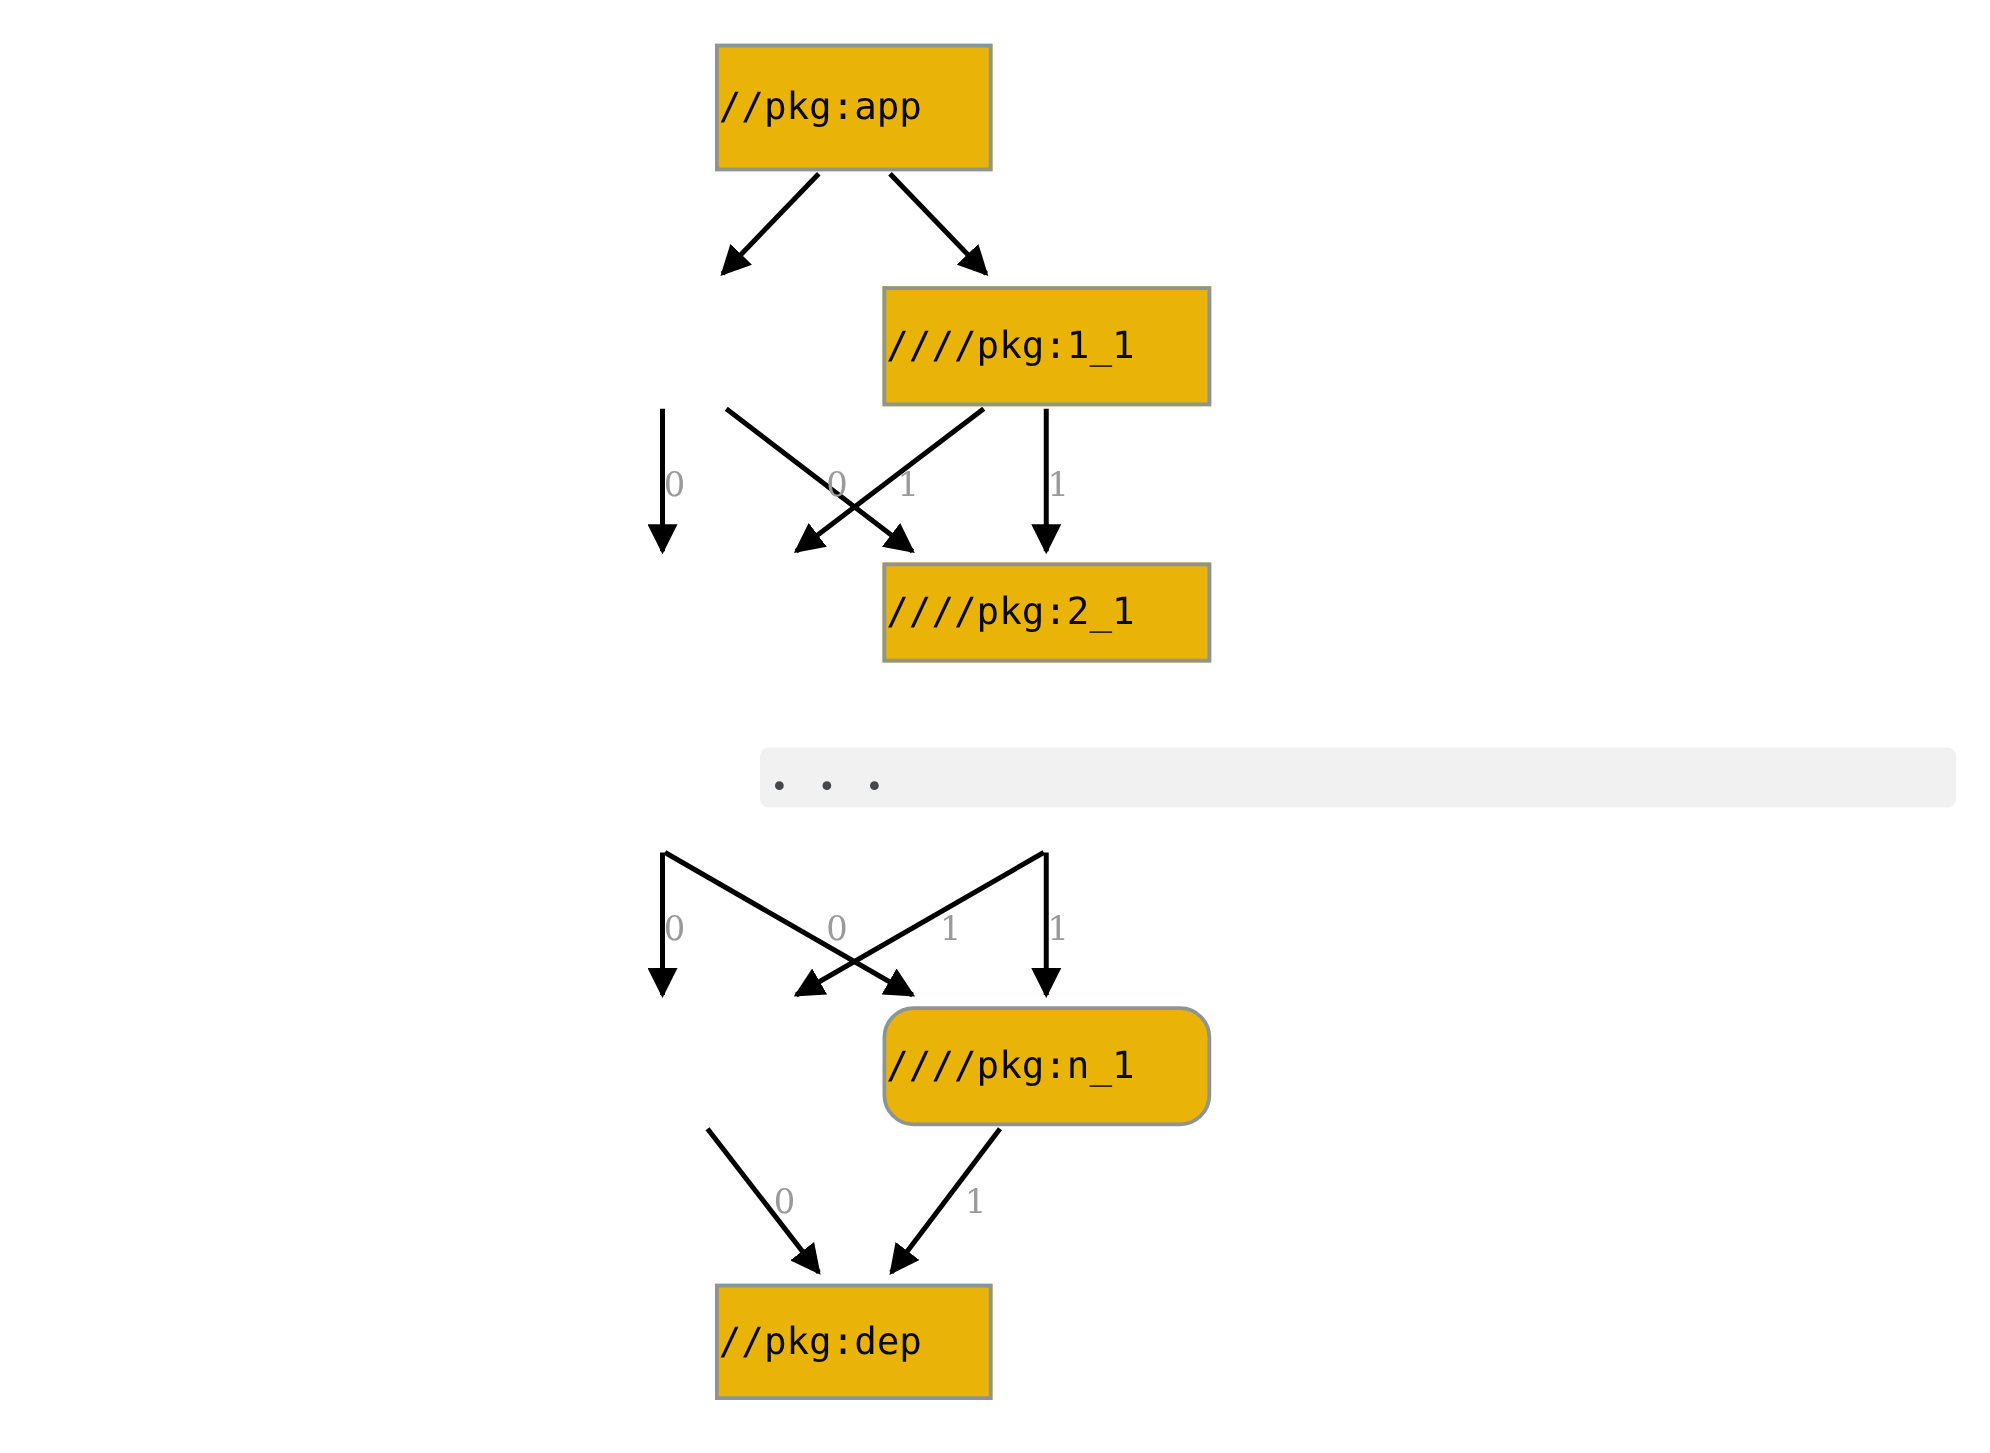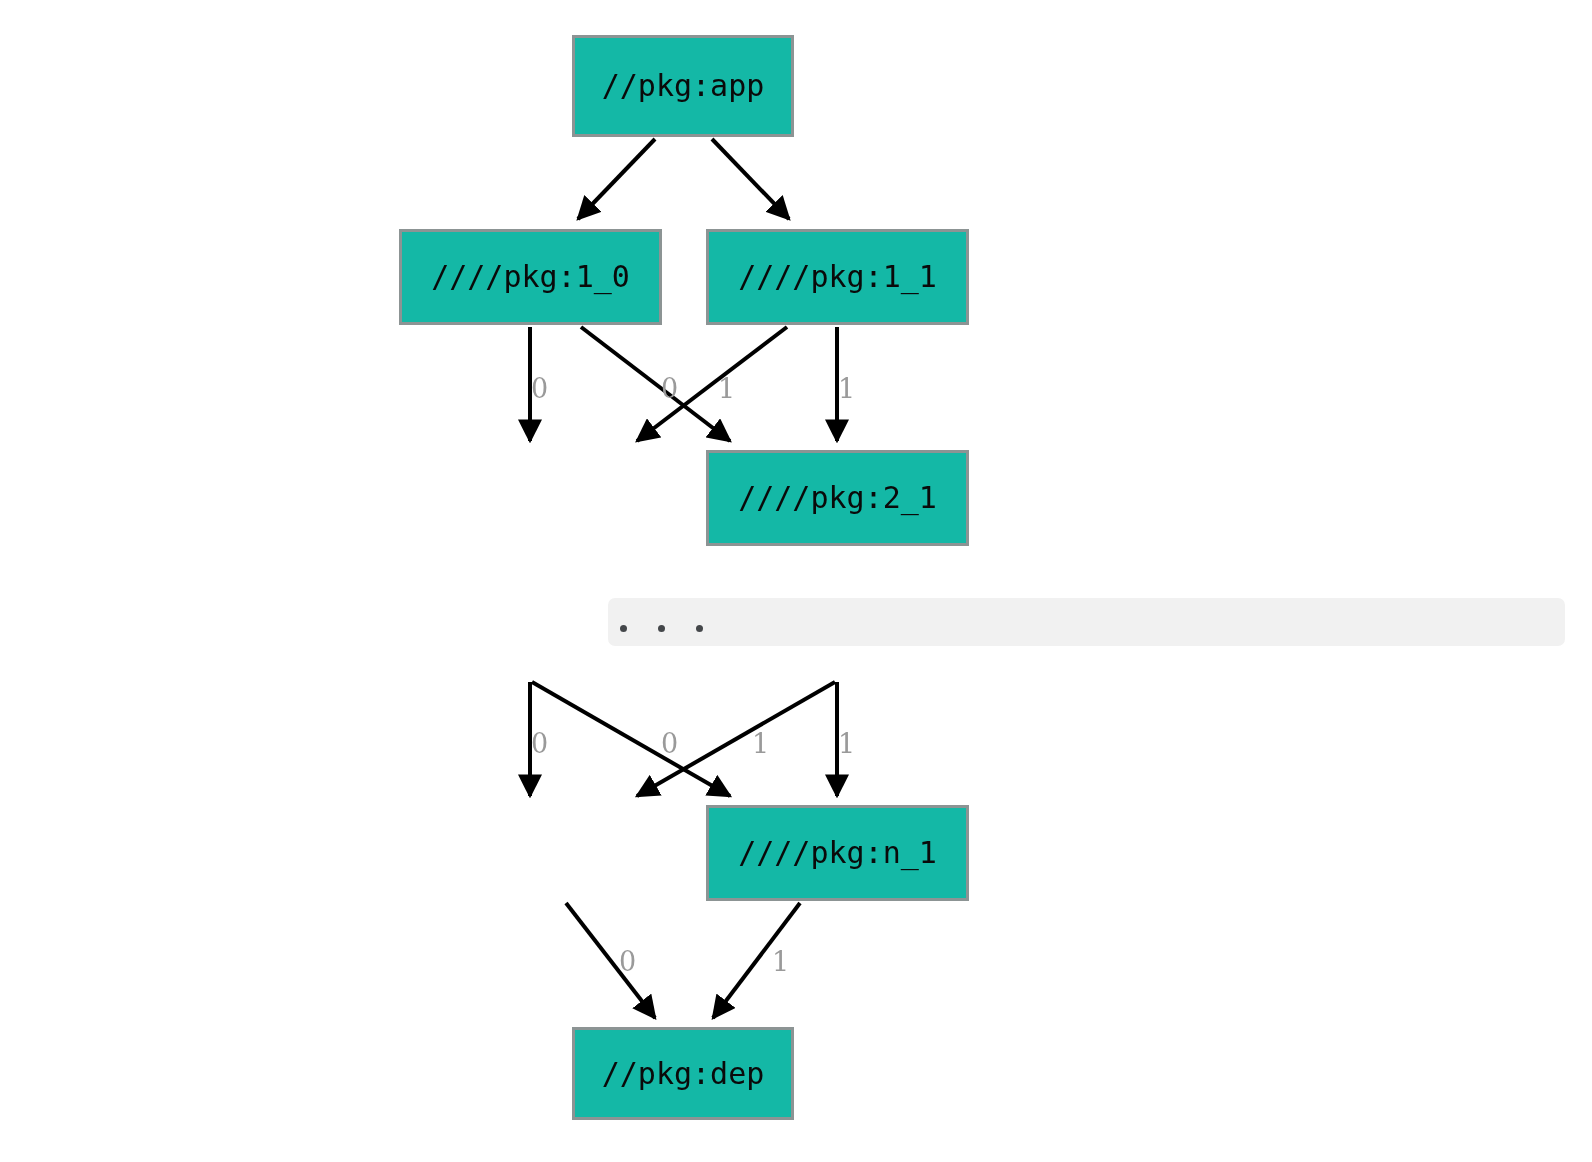--- a/index.html
+++ b/index.html
@@ -17,25 +17,24 @@
   #graph-root {
     position: absolute;
     left: 0;
     top: 0;
     width: 1592px;
     height: 1162px;
   }
   .node-box {
     position: absolute;
     box-sizing: border-box;
-    background: #14b8a6;
+    background: #eab308;
     border: 3px solid #8c9494;
     display: flex;
     align-items: center;
-    justify-content: center;
   }
   .node-label {
     font-family: "DejaVu Sans Mono", monospace;
     font-size: 30px;
     color: #0a0a0a;
     letter-spacing: 0px;
     white-space: pre;
     line-height: 1;
     user-select: none;
   }
@@ -108,35 +107,32 @@
 
     <line x1="566" y1="903" x2="655" y2="1018" stroke="#000000" stroke-width="4" marker-end="url(#arrow)"></line>
 
     <line x1="800" y1="903" x2="713" y2="1018" stroke="#000000" stroke-width="4" marker-end="url(#arrow)"></line>
   </svg>
 
   <div class="node-box" style="left:572px; top:35px; width:222px; height:102px;">
     <span class="node-label">//pkg:app</span>
   </div>
 
-  <div class="node-box" style="left:399px; top:229px; width:263px; height:96px;">
-    <span class="node-label">////pkg:1_0</span>
-  </div>
 
   <div class="node-box" style="left:706px; top:229px; width:263px; height:96px;">
     <span class="node-label">////pkg:1_1</span>
   </div>
 
 
-  <div class="node-box" style="left:706px; top:450px; width:263px; height:96px;">
+  <div class="node-box" style="left:706px; top:450px; width:263px; height:80px;">
     <span class="node-label">////pkg:2_1</span>
   </div>
 
 
-  <div class="node-box" style="left:706px; top:805px; width:263px; height:96px;">
+  <div class="node-box" style="left:706px; top:805px; width:263px; height:96px;border-radius:25px;">
     <span class="node-label">////pkg:n_1</span>
   </div>
 
   <div class="node-box" style="left:572px; top:1027px; width:222px; height:93px;">
     <span class="node-label">//pkg:dep</span>
   </div>
 
   <span class="edge-label" style="left:531px; top:375px;">0</span>
   <span class="edge-label" style="left:661px; top:375px;">0</span>
   <span class="edge-label" style="left:718px; top:375px;">1</span>

